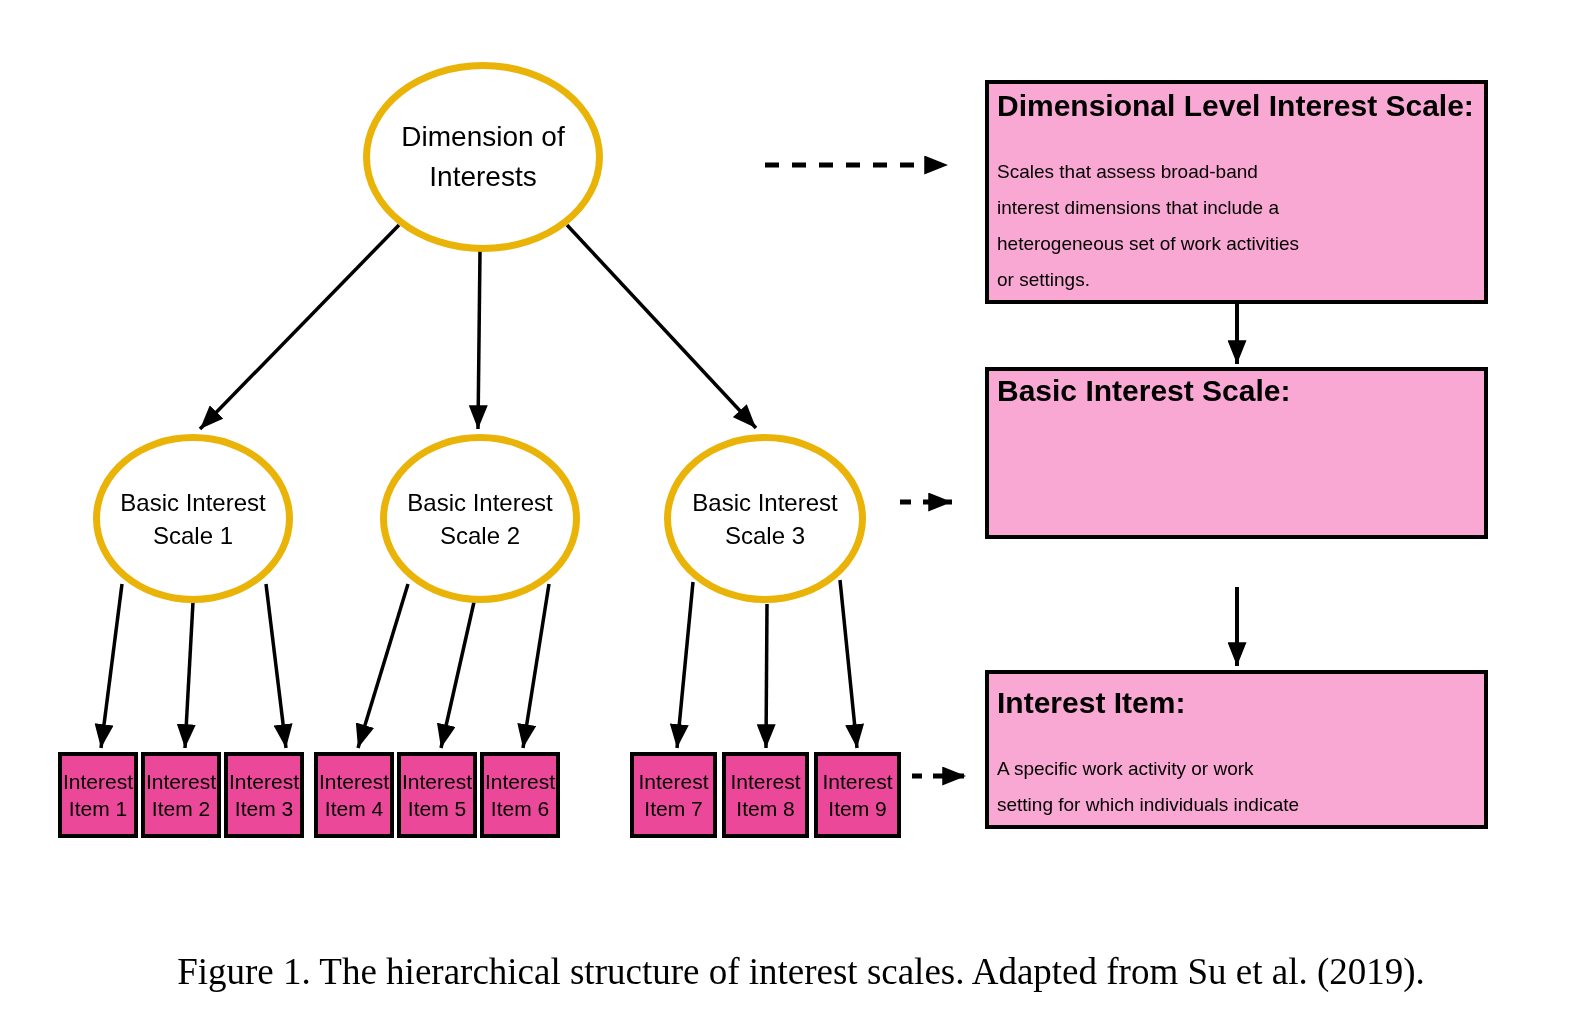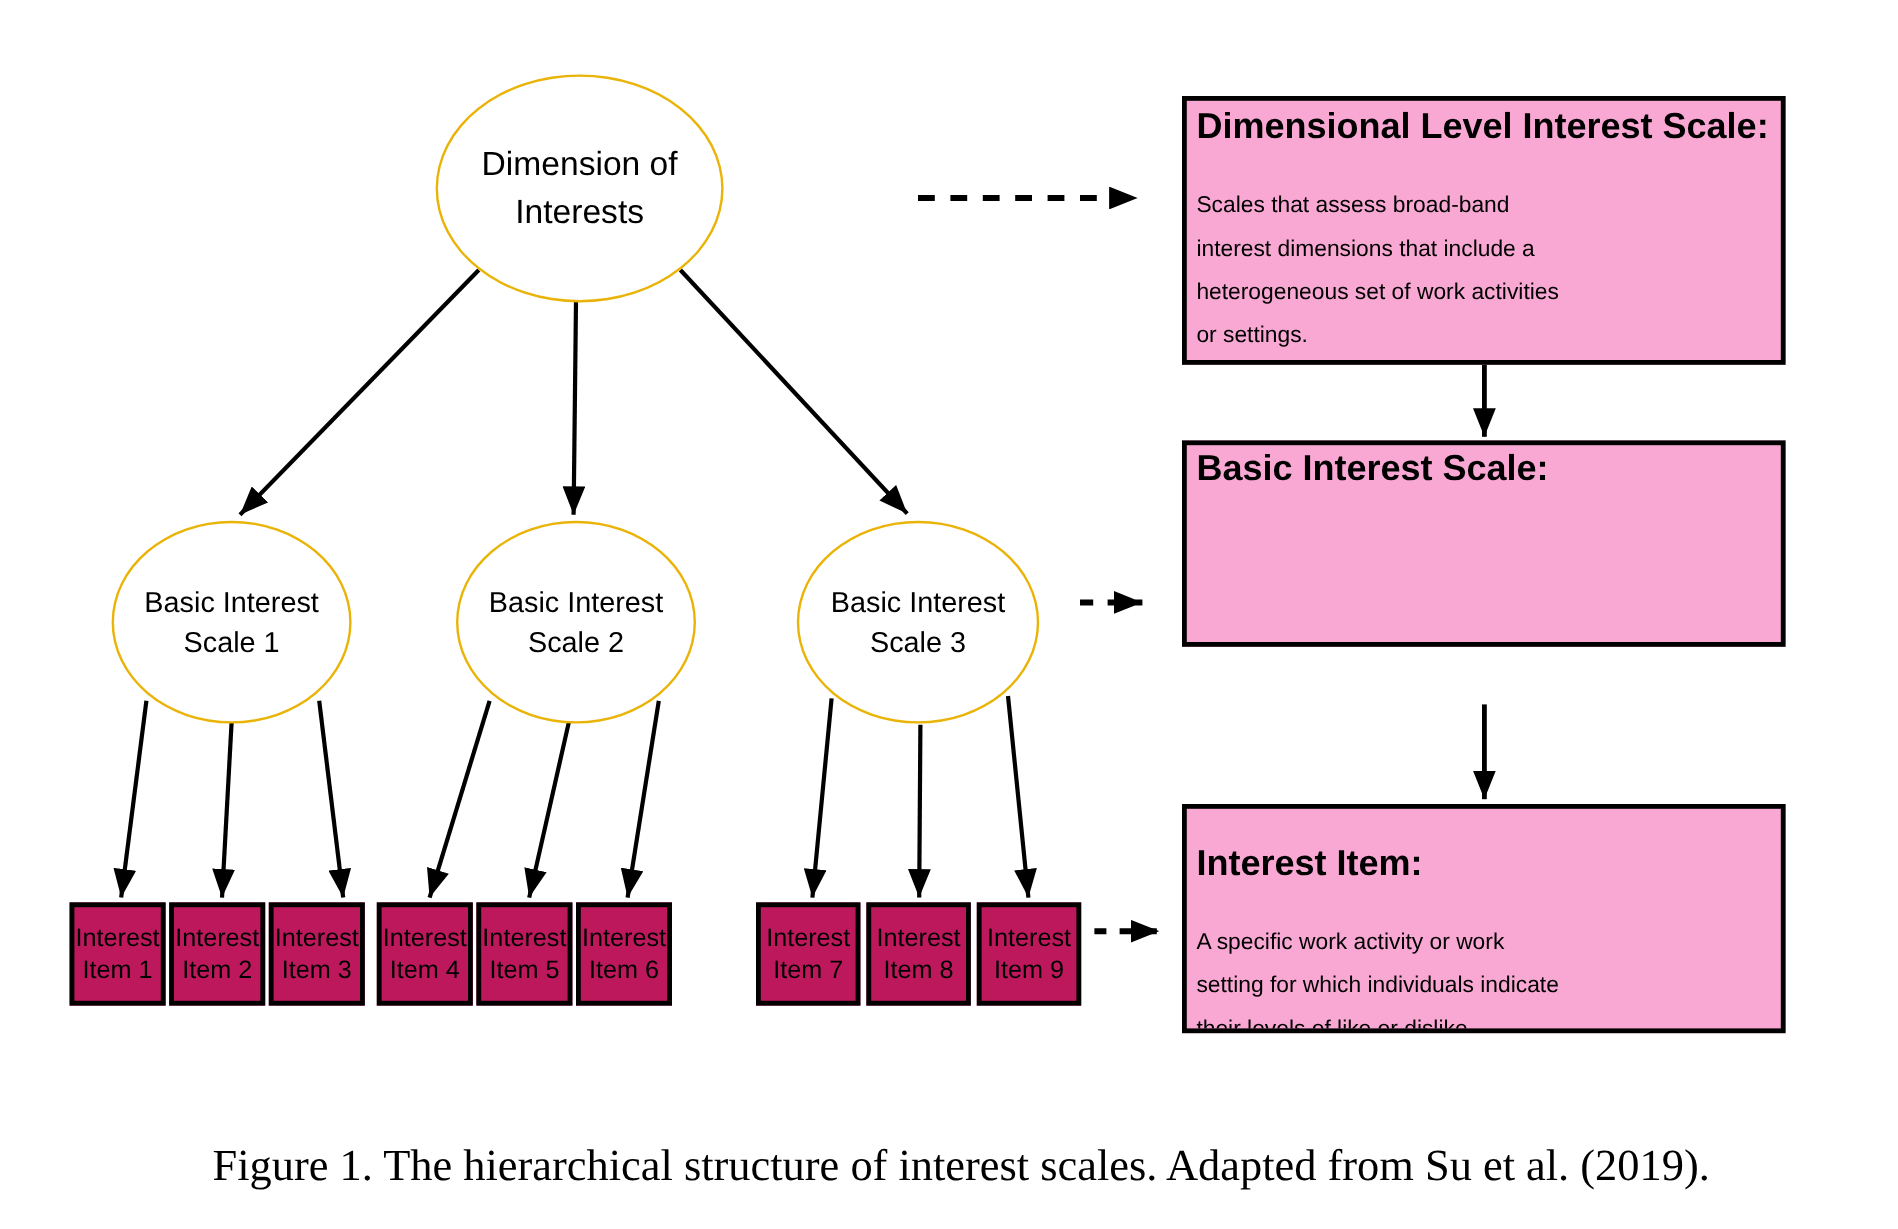--- a/index.html
+++ b/index.html
@@ -8,42 +8,42 @@
     width: 1582px;
     height: 1024px;
     background: #ffffff;
     font-family: "Liberation Sans", sans-serif;
     color: #000;
     overflow: hidden;
   }
   .arrows { position: absolute; left: 0; top: 0; }
   .node {
     position: absolute;
-    border: 2px solid #eab308;
+    border: 7px solid #eab308;
     border-radius: 50%;
     background: #fff;
     display: flex;
     align-items: center;
     justify-content: center;
     text-align: center;
     white-space: pre-line;
     box-sizing: border-box;
   }
   .node.root { left: 363px; top: 62px; width: 240px; height: 190px; font-size: 28px; line-height: 40px; }
   .node.bis  { width: 200px; height: 169px; top: 434px; font-size: 24px; line-height: 33px; }
   .node.bis1 { left: 93px; }
   .node.bis2 { left: 380px; }
   .node.bis3 { left: 664px; width: 202px; }
   .item-box {
     position: absolute;
     top: 752px;
     height: 86px;
     width: 80px;
     border: 4px solid #000;
-    background: #be185d;
+    background: #ec4899;
     box-sizing: border-box;
     display: flex;
     align-items: center;
     justify-content: center;
     text-align: center;
     white-space: pre-line;
     font-size: 21px;
     line-height: 27px;
   }
   .item-box.g3 { width: 87px; }
@@ -55,21 +55,21 @@
     left: 985px;
     width: 503px;
     border: 4px solid #000;
     background: #f9a8d4;
     box-sizing: border-box;
     padding: 4px 8px 0 8px;
     overflow: hidden;
   }
   .def1 { top: 80px;  height: 224px; }
   .def2 { top: 367px; height: 172px; padding-top: 2px; }
-  .def3 { top: 670px; height: 191px; padding-top: 28px; }
+  .def3 { top: 670px; height: 159px; padding-top: 11px; }
   .def-title { font-weight: bold; font-size: 30px; line-height: 36px; }
   .def-body  { font-size: 19px; line-height: 36px; margin-top: 30px; white-space: pre-line; }
   .caption {
     position: absolute;
     left: 0;
     top: 950px;
     width: 100%;
     text-align: center;
     font-family: "Liberation Serif", serif;
     font-size: 37px;

